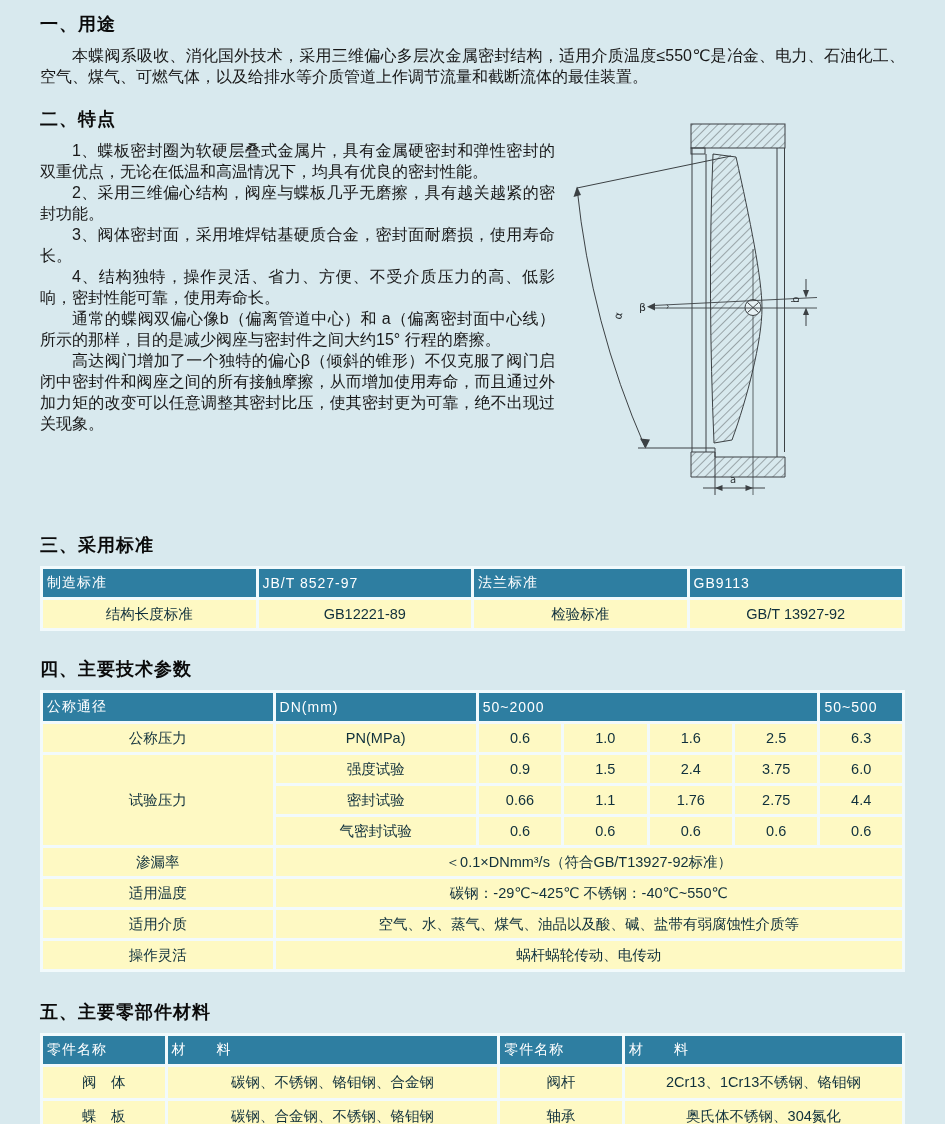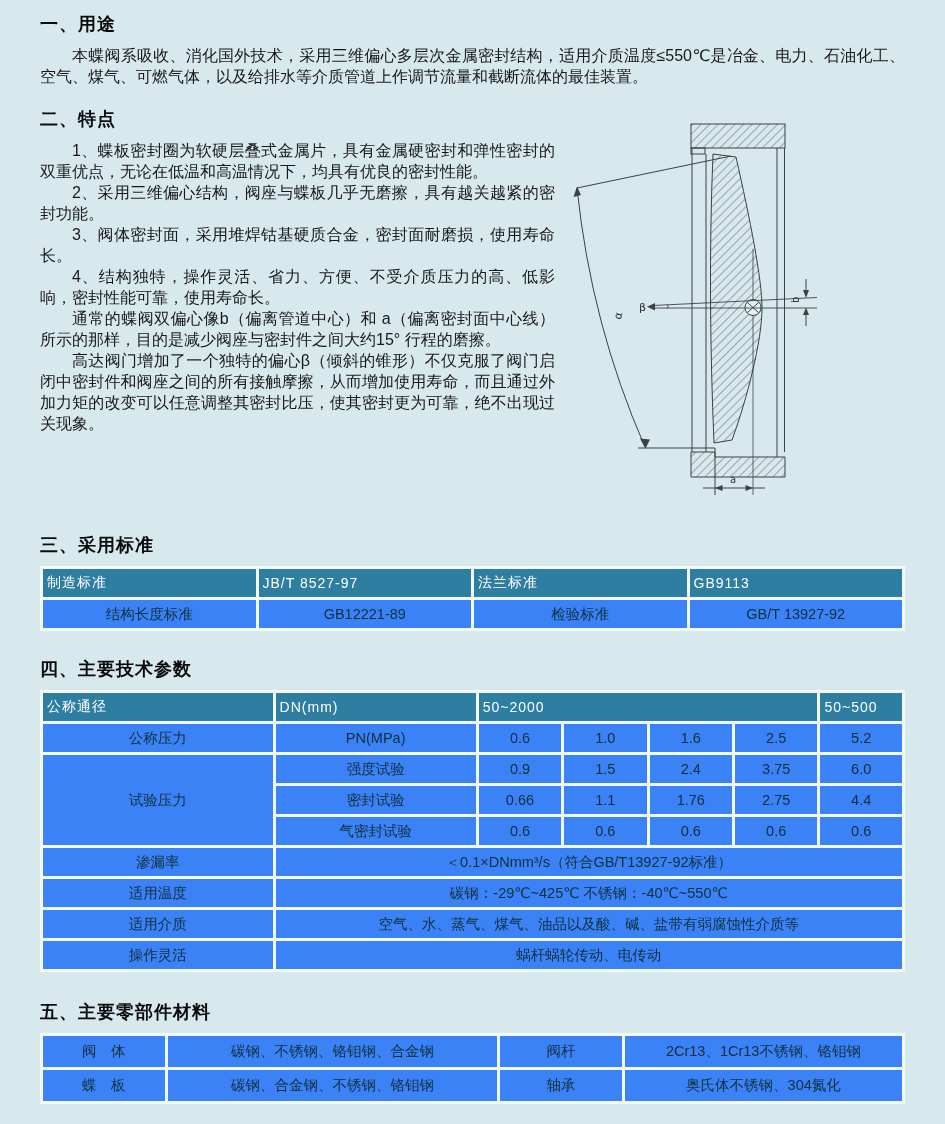--- a/index.html
+++ b/index.html
@@ -44,21 +44,21 @@
     background: #2e7ea1;
     color: #ffffff;
     font-weight: normal;
     font-size: 14px;
     height: 28px;
     padding: 3px 4px;
     text-align: left;
     letter-spacing: 1px;
   }
   .data-table td {
-    background: #3b82f6;
+    background: #fef9c3;
     font-size: 14.5px;
     color: #10303c;
     height: 28px;
     padding: 3px 6px;
     text-align: center;
   }
   .sec-standards { margin-bottom: 26px; }
   .sec-parameters { margin-bottom: 28px; }
   .mat-table td { height: 31px; }
 </style>
@@ -186,21 +186,21 @@
         <th colspan="4">50~2000</th>
         <th>50~500</th>
       </tr>
       <tr>
         <td>公称压力</td>
         <td>PN(MPa)</td>
         <td>0.6</td>
         <td>1.0</td>
         <td>1.6</td>
         <td>2.5</td>
-        <td>5.2</td>
+        <td>6.3</td>
       </tr>
       <tr>
         <td rowspan="3">试验压力</td>
         <td>强度试验</td>
         <td>0.9</td>
         <td>1.5</td>
         <td>2.4</td>
         <td>3.75</td>
         <td>6.0</td>
       </tr>
@@ -243,20 +243,26 @@
   <div class="sec-materials">
     <div class="sec-heading">五、主要零部件材料</div>
     <table class="data-table mat-table">
       <colgroup>
           <col style="width:14.3%">
           <col style="width:38.8%">
           <col style="width:14.3%">
           <col style="width:32.6%">
         </colgroup>
       <tbody>
+          <tr>
+        <th>零件名称</th>
+        <th>材　　料</th>
+        <th>零件名称</th>
+        <th>材　　料</th>
+      </tr>
       <tr>
         <td>阀　体</td>
         <td>碳钢、不锈钢、铬钼钢、合金钢</td>
         <td>阀杆</td>
         <td>2Cr13、1Cr13不锈钢、铬钼钢</td>
       </tr>
       <tr>
         <td>蝶　板</td>
         <td>碳钢、合金钢、不锈钢、铬钼钢</td>
         <td>轴承</td>

